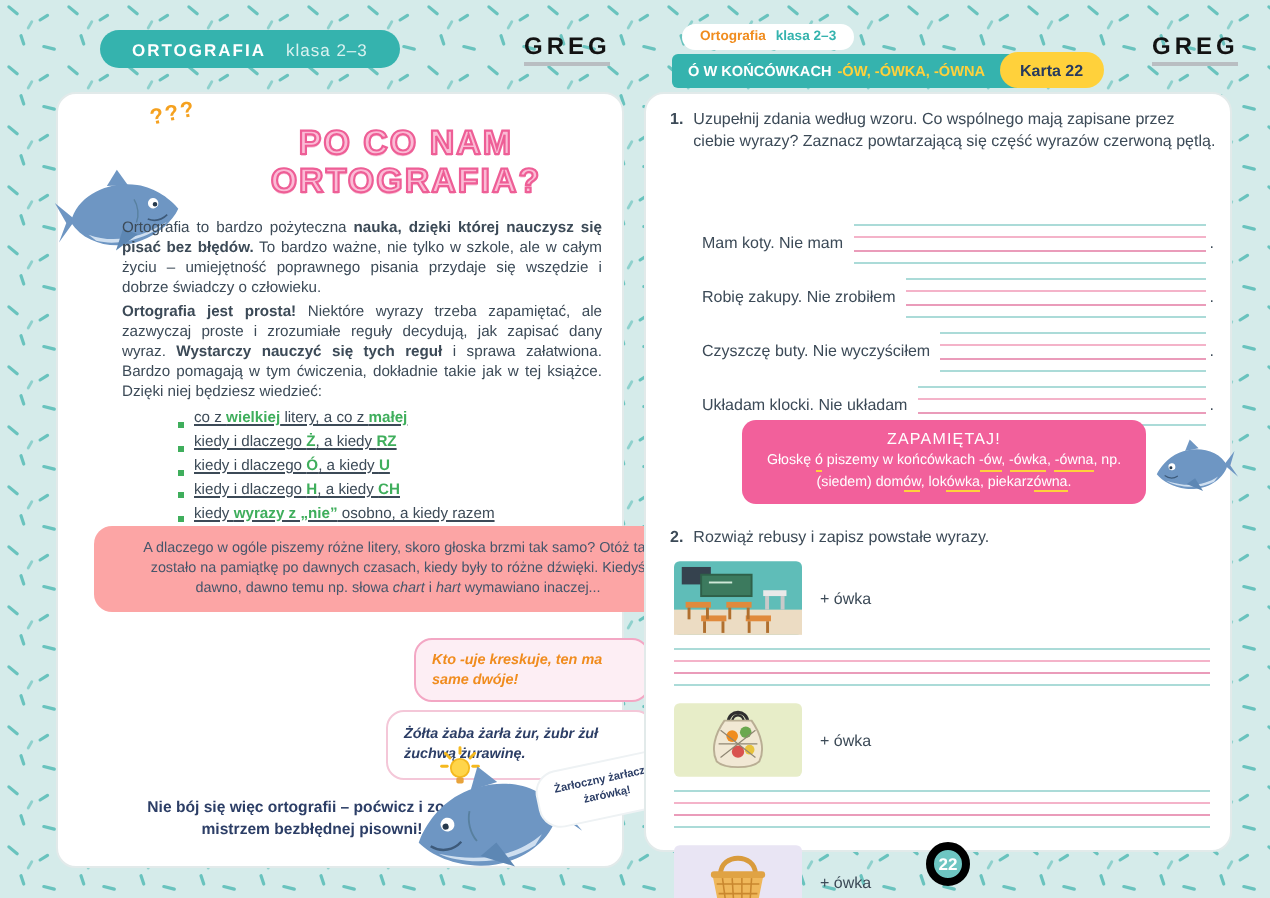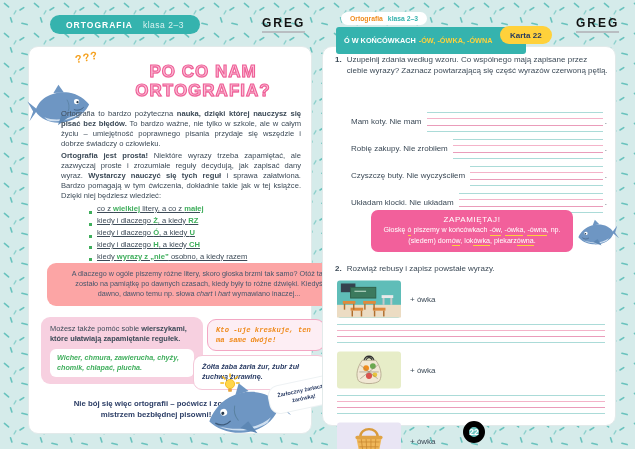--- a/index.html
+++ b/index.html
@@ -26,21 +26,21 @@
   .greg{position:absolute;z-index:2;color:#121212;font-weight:800;font-size:12px;letter-spacing:2px;line-height:1;}
   .greg .sub{display:block;height:2px;background:#b9bec2;margin-top:2px;}
   #gregL{left:262px;top:17px;} #gregR{left:576px;top:17px;}
   .whitetab{
     position:absolute;z-index:2;left:341px;top:12px;height:13px;background:#fff;
     border-radius:7px;display:flex;align-items:center;padding:0 9px;font-size:6.8px;font-weight:bold;
   }
   .whitetab .book{color:#f08c1e;margin-right:5px;}
   .whitetab .grade{color:#35b3ae;}
   .chapterbar{
-    position:absolute;z-index:2;left:336px;top:27px;width:174px;height:27px;
+    position:absolute;z-index:2;left:336px;top:27px;width:174px;height:17px;
     background:#35b3ae;border-radius:3px;display:flex;align-items:center;
     padding:0 8px;color:#fff;font-size:7.3px;font-weight:bold;white-space:nowrap;
   }
   .chapterbar .endings{color:#ffd13b;margin-left:3px;}
   .karta{
     position:absolute;z-index:3;left:500px;top:26px;height:18px;background:#ffd13b;
     border-radius:9px;display:flex;align-items:center;padding:0 10px;
     font-size:8px;font-weight:bold;color:#273a5e;
   }
 
@@ -68,21 +68,21 @@
     left:12px;top:270px;width:162px;box-sizing:border-box;background:#f7d0e0;border-radius:9px;
     padding:7px 9px;font-size:7.4px;line-height:1.35;color:#3c4a57;
   }
   #verseCh{
     margin-top:5px;background:#fff;border-radius:6px;padding:4px 7px;
     color:#3fae5c;font-weight:bold;font-style:italic;font-size:7.2px;line-height:1.4;
   }
   #bubbleUje{
     left:178px;top:272px;width:118px;box-sizing:border-box;background:#fdeef4;
     border:1.5px solid #f3a7c4;border-radius:9px;padding:5px 8px;
-    color:#f08c1e;font-weight:bold;font-style:italic;font-size:7.2px;line-height:1.4;font-family:Liberation Mono, monospace;
+    color:#f08c1e;font-weight:bold;font-style:italic;font-size:7.2px;line-height:1.4;
   }
   #boxZ{
     left:164px;top:308px;width:134px;box-sizing:border-box;background:#fff;
     border:1.5px solid #f4c7d8;border-radius:9px;padding:6px 8px;
     color:#2c3e66;font-weight:bold;font-style:italic;font-size:7.2px;line-height:1.45;
   }
   #closing{left:28px;top:352px;width:198px;text-align:center;font-weight:bold;font-size:7.8px;line-height:1.4;color:#2c3e66;}
   #sharkBottom{left:176px;top:334px;width:86px;height:60px;transform:scaleX(-1) rotate(14deg);}
   #bulb{left:190px;top:326px;width:22px;height:22px;}
   #bubbleShark{
@@ -133,21 +133,21 @@
       linear-gradient(#abdbd8,#abdbd8),
       linear-gradient(#f4b3c9,#f4b3c9),
       linear-gradient(#ea9cba,#ea9cba),
       linear-gradient(#abdbd8,#abdbd8);
     background-size:100% 1px,100% 1px,100% 1px,100% 1px;
     background-position:0 2px,0 8px,0 14px,0 20px;
     background-repeat:no-repeat;
   }
   #pageNum{
     position:absolute;z-index:3;left:463px;top:421px;width:22px;height:22px;border-radius:50%;
-    background:#6ec6c2;border:6px solid #000000;box-sizing:border-box;
+    background:#6ec6c2;border:4px solid #000000;box-sizing:border-box;
     display:flex;align-items:center;justify-content:center;
     color:#fff;font-size:8.5px;font-weight:bold;
   }
 </style>
 </head>
 <body>
 
 <svg class="bgsvg" width="635" height="449">
   <defs>
     <pattern id="cf" width="30" height="30" patternUnits="userSpaceOnUse">
@@ -230,24 +230,20 @@
     <div class="bullet">
         <span class="bdot"></span>
         <span><span>kiedy </span><span class="g">wyrazy z „nie”</span><span> osobno, a kiedy razem</span><span class="g"></span><span></span></span>
       </div>
   </div>
 
   <div class="abs" id="yellowBox">
     <span>A dlaczego w ogóle piszemy różne litery, skoro głoska brzmi tak samo? Otóż tak zostało na pamiątkę po dawnych czasach, kiedy były to różne dźwięki. Kiedyś dawno, dawno temu np. słowa </span><span class="i">chart</span><span> i </span><span class="i">hart</span><span> wymawiano inaczej...</span>
   </div>
 
-  <div class="abs" id="pinkBox">
-    <span>Możesz także pomóc sobie </span><span class="b">wierszykami, które ułatwiają zapamiętanie regułek.</span>
-    <div id="verseCh">Wicher, chmura, zawierucha, chyży, chomik, chlapać, plucha.</div>
-  </div>
 
   <div class="abs" id="bubbleUje">Kto -uje kreskuje, ten ma same dwóje!</div>
   <div class="abs" id="boxZ">Żółta żaba żarła żur, żubr żuł żuchwą żurawinę.</div>
 
   <div class="abs" id="closing">Nie bój się więc ortografii – poćwicz i zostań mistrzem bezbłędnej pisowni!</div>
 
   <svg class="abs" id="bulb" viewBox="0 0 24 24">
     <g stroke="#f5b91e" stroke-width="1.6" stroke-linecap="round">
       <line x1="12" y1="1" x2="12" y2="4"></line>
         <line x1="4" y1="4" x2="6.5" y2="6.5"></line>

